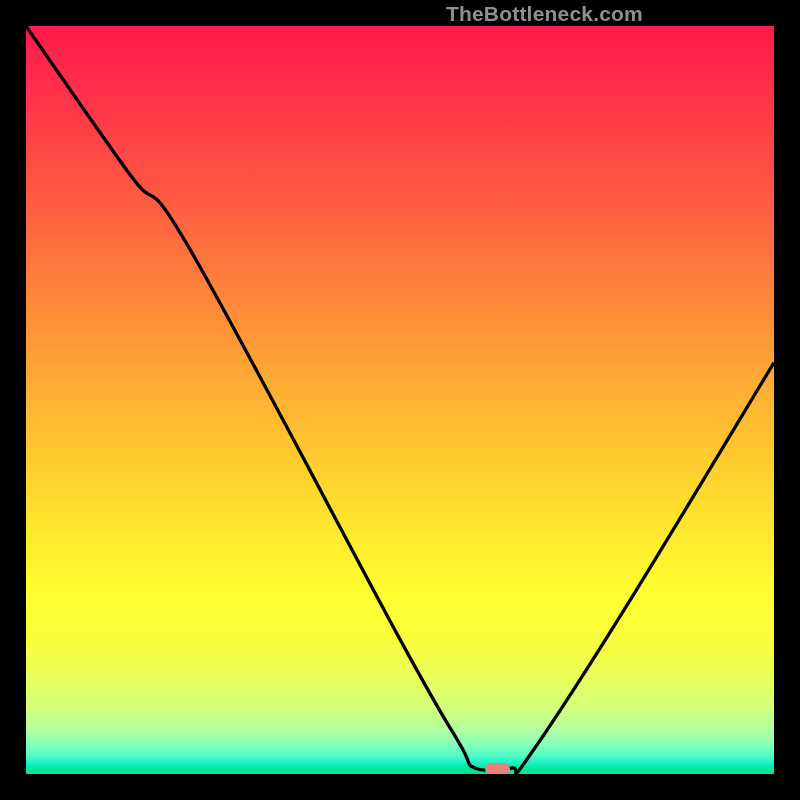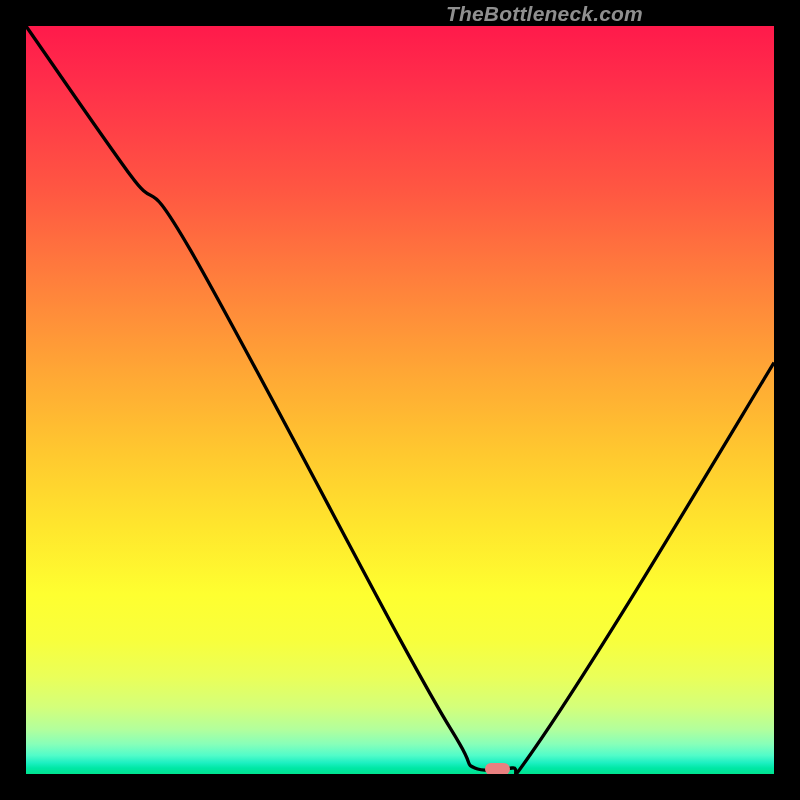--- a/index.html
+++ b/index.html
@@ -10,21 +10,20 @@
     overflow: hidden;
     background: #000;
   }
   .frame {
     position: absolute;
     left: 0;
     top: 0;
     width: 668px;
     height: 800px;
     background: #000;
-    font-style: italic;
   }
   .plot {
     position: absolute;
     left: 26px;
     top: 26px;
     width: 748px;
     height: 748px;
     overflow: hidden;
   }
   .grad {

